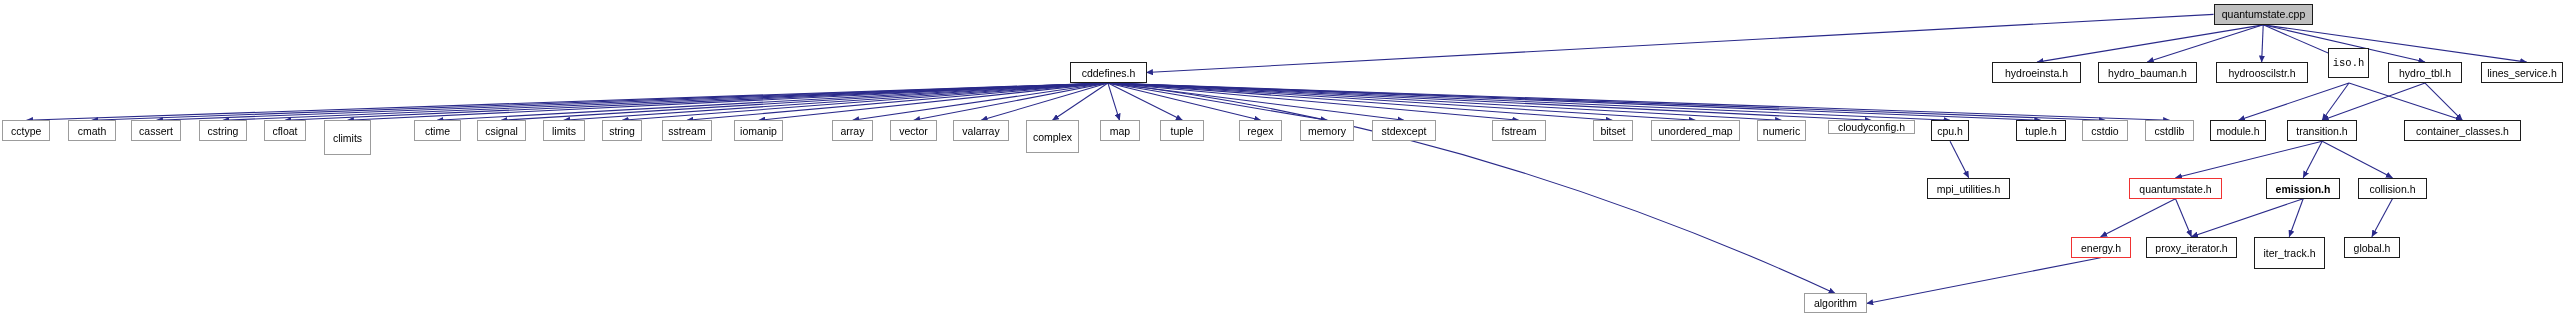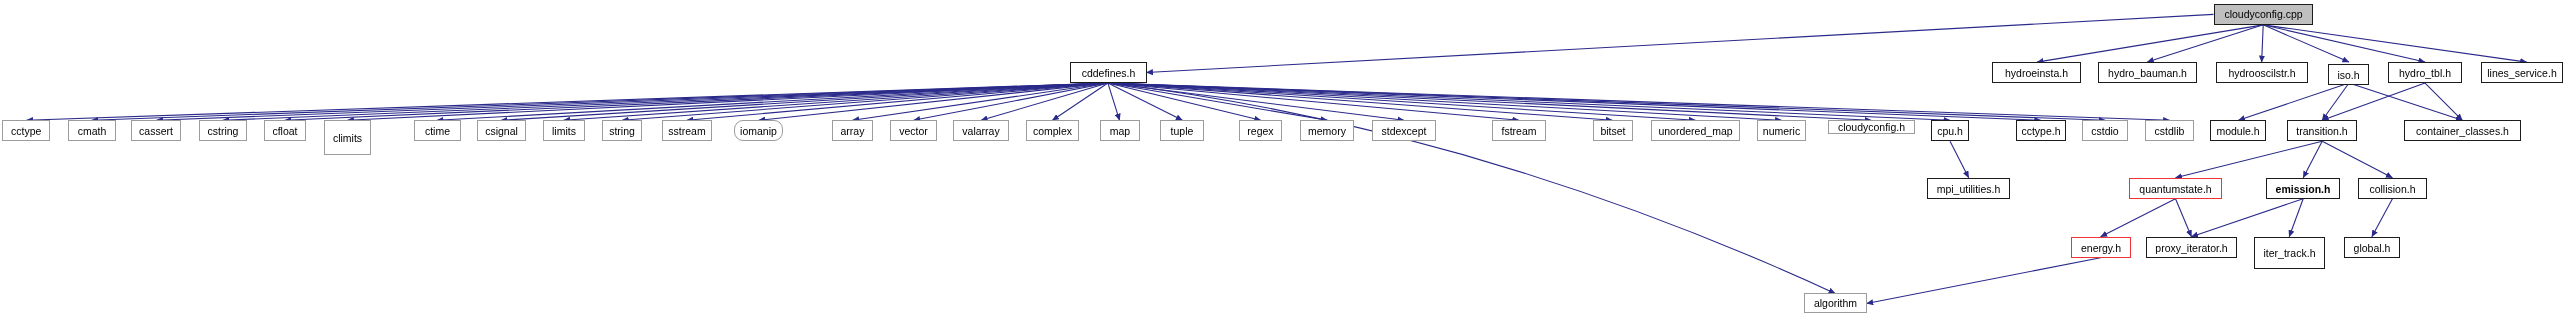--- a/index.html
+++ b/index.html
@@ -74,56 +74,56 @@
         <path d="M2992,182 L3082.5,229" marker-end="url(#arrow)"></path>
         <path d="M2803,256 L2706.5,305" marker-end="url(#arrow)"></path>
         <path d="M2803,256 L2823.5,305" marker-end="url(#arrow)"></path>
         <path d="M2967.5,256 L2823.5,305" marker-end="url(#arrow)"></path>
         <path d="M2967.5,256 L2949.5,305" marker-end="url(#arrow)"></path>
         <path d="M3082.5,256 L3056,305" marker-end="url(#arrow)"></path>
         <path d="M2706.5,332 L2405,391" marker-end="url(#arrow)"></path>
       </g>
   </svg>
   <div id="nodes">
-      <div class="node root" style="left: 2214px; top: 3.9px; width: 99px; height: 21px;">cloudyconfig.cpp</div>
+      <div class="node root" style="left: 2214px; top: 3.9px; width: 99px; height: 21px;">quantumstate.cpp</div>
       <div class="node strong" style="left: 1070px; top: 62px; width: 77px; height: 21px;">cddefines.h</div>
       <div class="node strong" style="left: 1992px; top: 62px; width: 89px; height: 21px;">hydroeinsta.h</div>
       <div class="node strong" style="left: 2098px; top: 62px; width: 99px; height: 21px;">hydro_bauman.h</div>
       <div class="node strong" style="left: 2216px; top: 62px; width: 92px; height: 21px;">hydrooscilstr.h</div>
-      <div class="node strong" style="left: 2328px; top: 64px; width: 41px; height: 21px;">iso.h</div>
+      <div class="node strong" style="left: 2328px; top: 48px; width: 41px; height: 30px; font-family: Liberation Mono, monospace;">iso.h</div>
       <div class="node strong" style="left: 2388px; top: 62px; width: 74px; height: 21px;">hydro_tbl.h</div>
       <div class="node strong" style="left: 2481px; top: 62px; width: 82px; height: 21px;">lines_service.h</div>
       <div class="node plain" style="left: 2.3px; top: 120px; width: 48px; height: 21px;">cctype</div>
       <div class="node plain" style="left: 68px; top: 120px; width: 48px; height: 21px;">cmath</div>
       <div class="node plain" style="left: 131px; top: 120px; width: 50px; height: 21px;">cassert</div>
       <div class="node plain" style="left: 199px; top: 120px; width: 48px; height: 21px;">cstring</div>
       <div class="node plain" style="left: 264px; top: 120px; width: 42px; height: 21px;">cfloat</div>
       <div class="node plain" style="left: 324px; top: 120px; width: 47px; height: 35px;">climits</div>
       <div class="node plain" style="left: 414px; top: 120px; width: 47px; height: 21px;">ctime</div>
       <div class="node plain" style="left: 477px; top: 120px; width: 49px; height: 21px;">csignal</div>
       <div class="node plain" style="left: 543px; top: 120px; width: 42px; height: 21px;">limits</div>
       <div class="node plain" style="left: 602px; top: 120px; width: 40px; height: 21px;">string</div>
       <div class="node plain" style="left: 662px; top: 120px; width: 50px; height: 21px;">sstream</div>
-      <div class="node plain" style="left: 734px; top: 120px; width: 49px; height: 21px; border-radius: 9px;">iomanip</div>
+      <div class="node plain" style="left: 734px; top: 120px; width: 49px; height: 21px;">iomanip</div>
       <div class="node plain" style="left: 832px; top: 120px; width: 41px; height: 21px;">array</div>
       <div class="node plain" style="left: 890px; top: 120px; width: 47px; height: 21px;">vector</div>
       <div class="node plain" style="left: 953px; top: 120px; width: 56px; height: 21px;">valarray</div>
-      <div class="node plain" style="left: 1026px; top: 120px; width: 53px; height: 21px;">complex</div>
+      <div class="node plain" style="left: 1026px; top: 120px; width: 53px; height: 33px;">complex</div>
       <div class="node plain" style="left: 1100px; top: 120px; width: 40px; height: 21px;">map</div>
       <div class="node plain" style="left: 1160px; top: 120px; width: 44px; height: 21px;">tuple</div>
       <div class="node plain" style="left: 1239px; top: 120px; width: 43px; height: 21px;">regex</div>
       <div class="node plain" style="left: 1300px; top: 120px; width: 54px; height: 21px;">memory</div>
       <div class="node plain" style="left: 1372px; top: 120px; width: 64px; height: 21px;">stdexcept</div>
       <div class="node plain" style="left: 1492px; top: 120px; width: 54px; height: 21px;">fstream</div>
       <div class="node plain" style="left: 1593px; top: 120px; width: 40px; height: 21px;">bitset</div>
       <div class="node plain" style="left: 1651px; top: 120px; width: 89px; height: 21px;">unordered_map</div>
       <div class="node plain" style="left: 1757px; top: 120px; width: 49px; height: 21px;">numeric</div>
       <div class="node plain" style="left: 1828px; top: 120px; width: 87px; height: 14px;">cloudyconfig.h</div>
       <div class="node strong" style="left: 1931px; top: 120px; width: 38px; height: 21px;">cpu.h</div>
-      <div class="node strong" style="left: 2016px; top: 120px; width: 50px; height: 21px;">cctype.h</div>
+      <div class="node strong" style="left: 2016px; top: 120px; width: 50px; height: 21px;">tuple.h</div>
       <div class="node plain" style="left: 2082px; top: 120px; width: 46px; height: 21px;">cstdio</div>
       <div class="node plain" style="left: 2145px; top: 120px; width: 49px; height: 21px;">cstdlib</div>
       <div class="node strong" style="left: 2210px; top: 120px; width: 56px; height: 21px;">module.h</div>
       <div class="node strong" style="left: 2287px; top: 120px; width: 70px; height: 21px;">transition.h</div>
       <div class="node strong" style="left: 2404px; top: 120px; width: 117px; height: 21px;">container_classes.h</div>
       <div class="node strong" style="left: 1927px; top: 178px; width: 83px; height: 21px;">mpi_utilities.h</div>
       <div class="node truncated" style="left: 2129px; top: 178px; width: 93px; height: 21px;">quantumstate.h</div>
       <div class="node strong" style="left: 2266px; top: 178px; width: 74px; height: 21px; font-weight: bold;">emission.h</div>
       <div class="node strong" style="left: 2358px; top: 178px; width: 69px; height: 21px;">collision.h</div>
       <div class="node truncated" style="left: 2071px; top: 237px; width: 60px; height: 21px;">energy.h</div>

